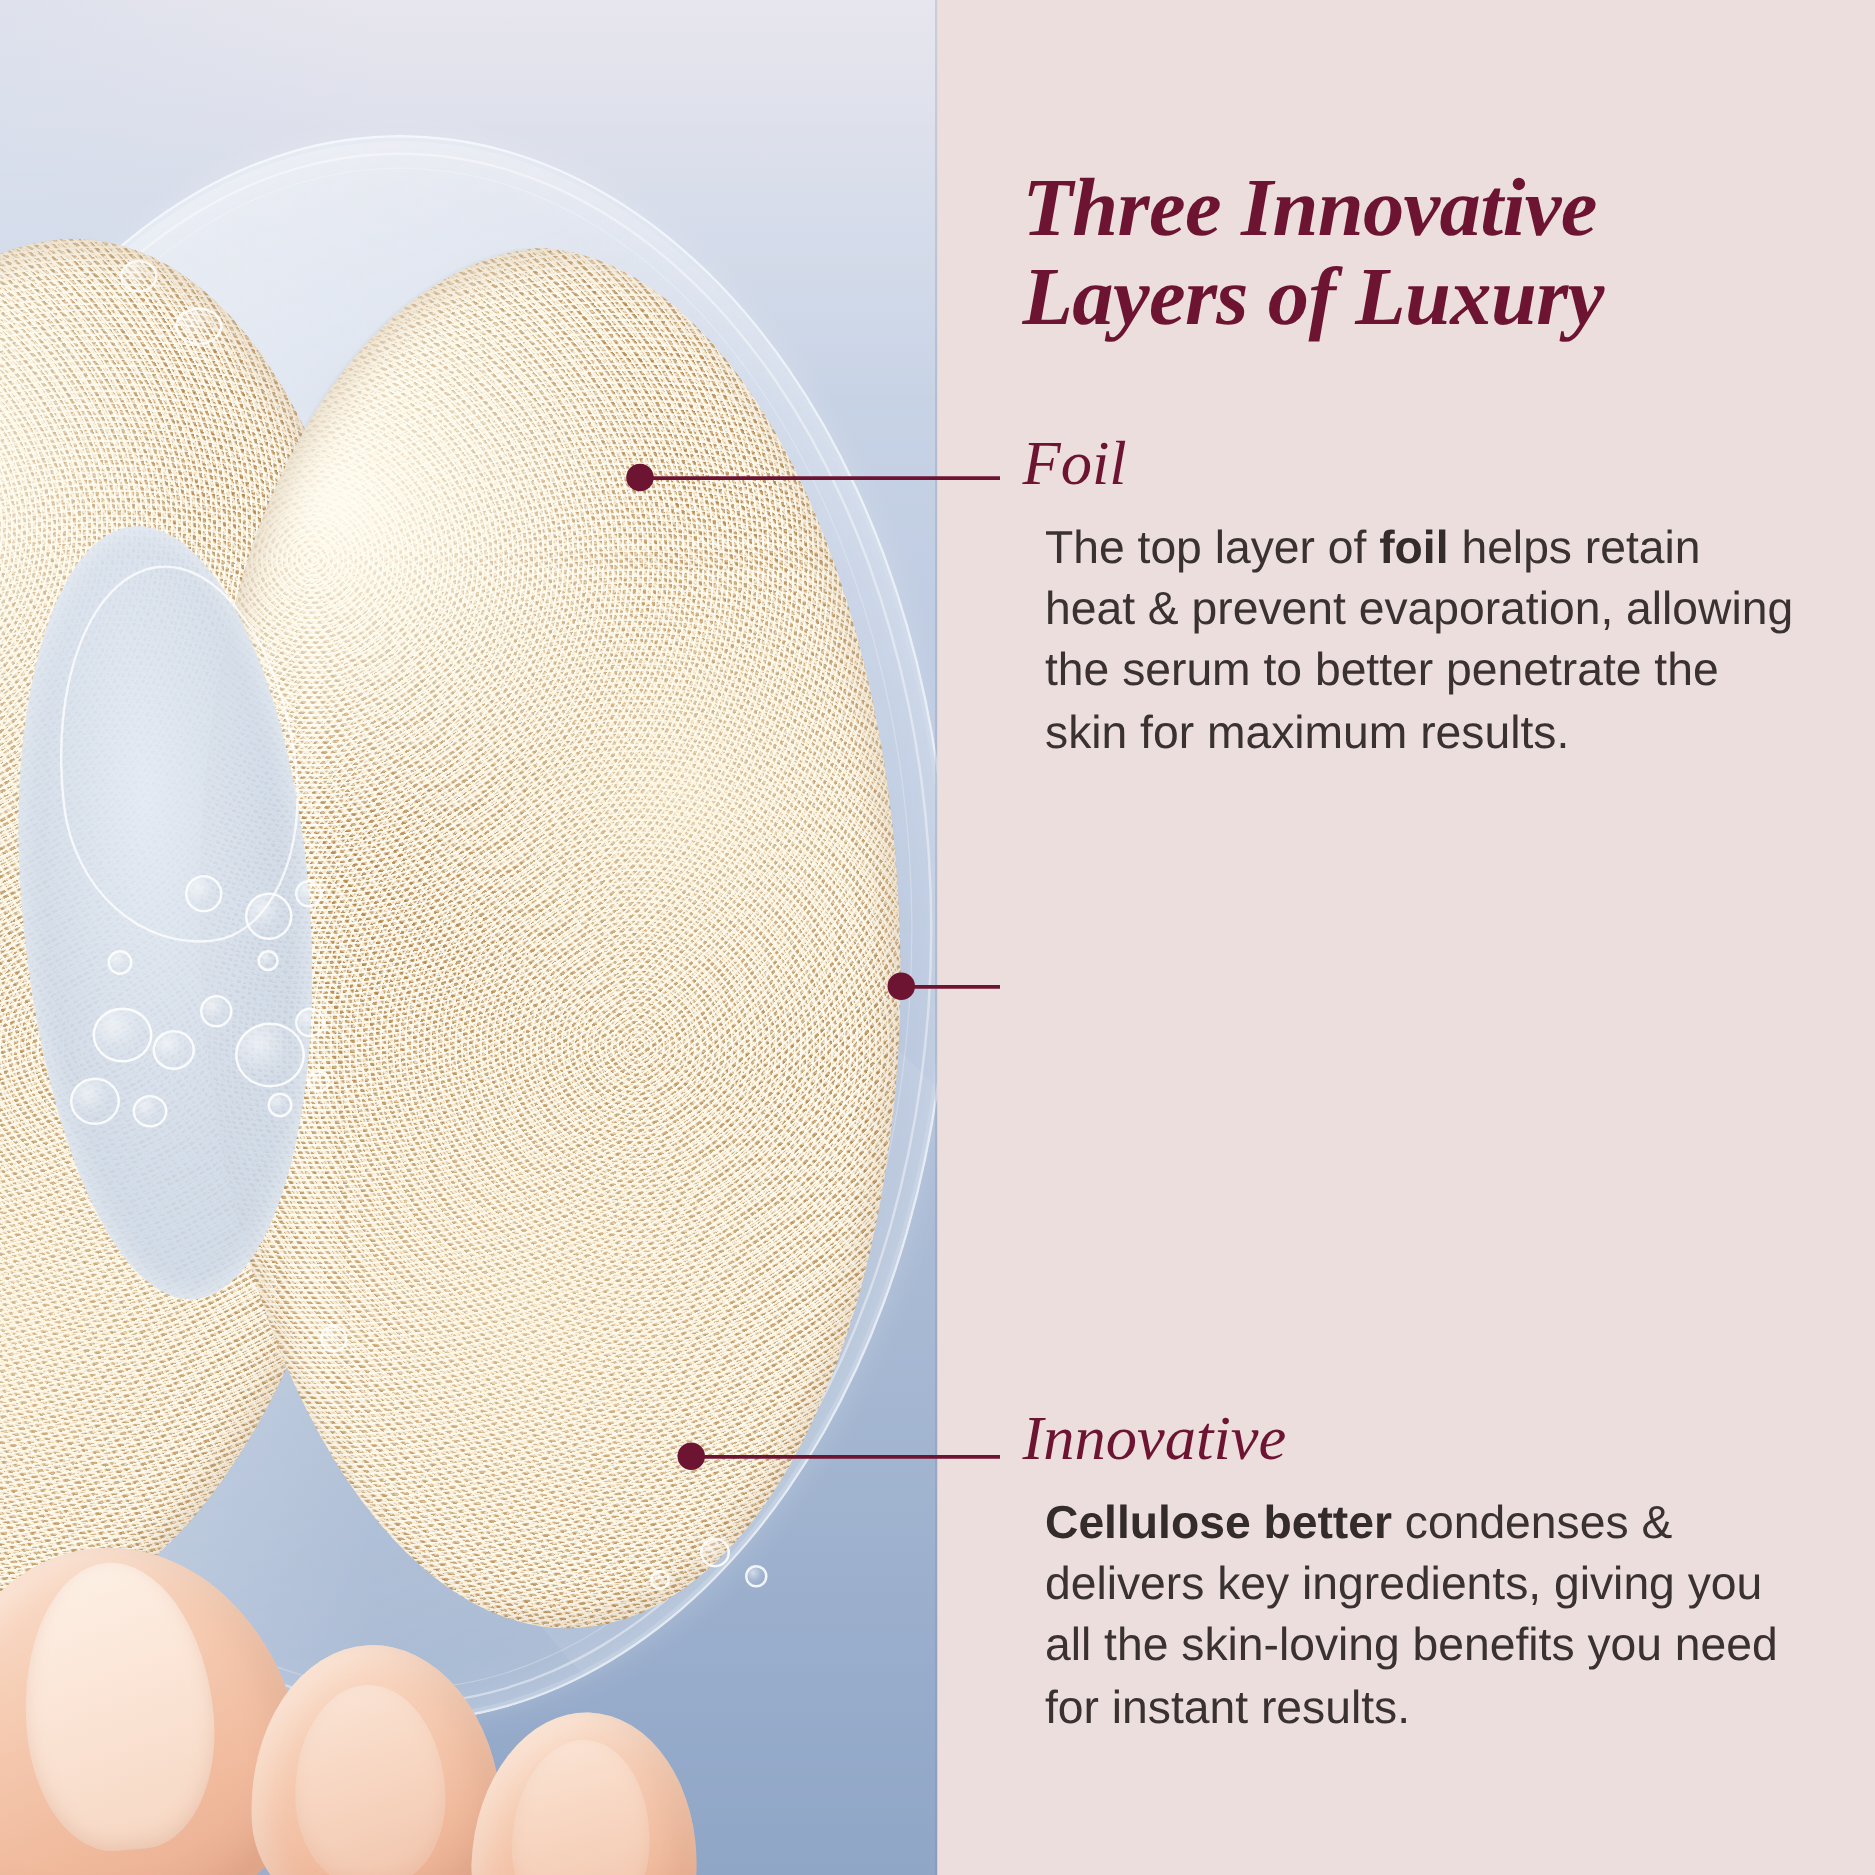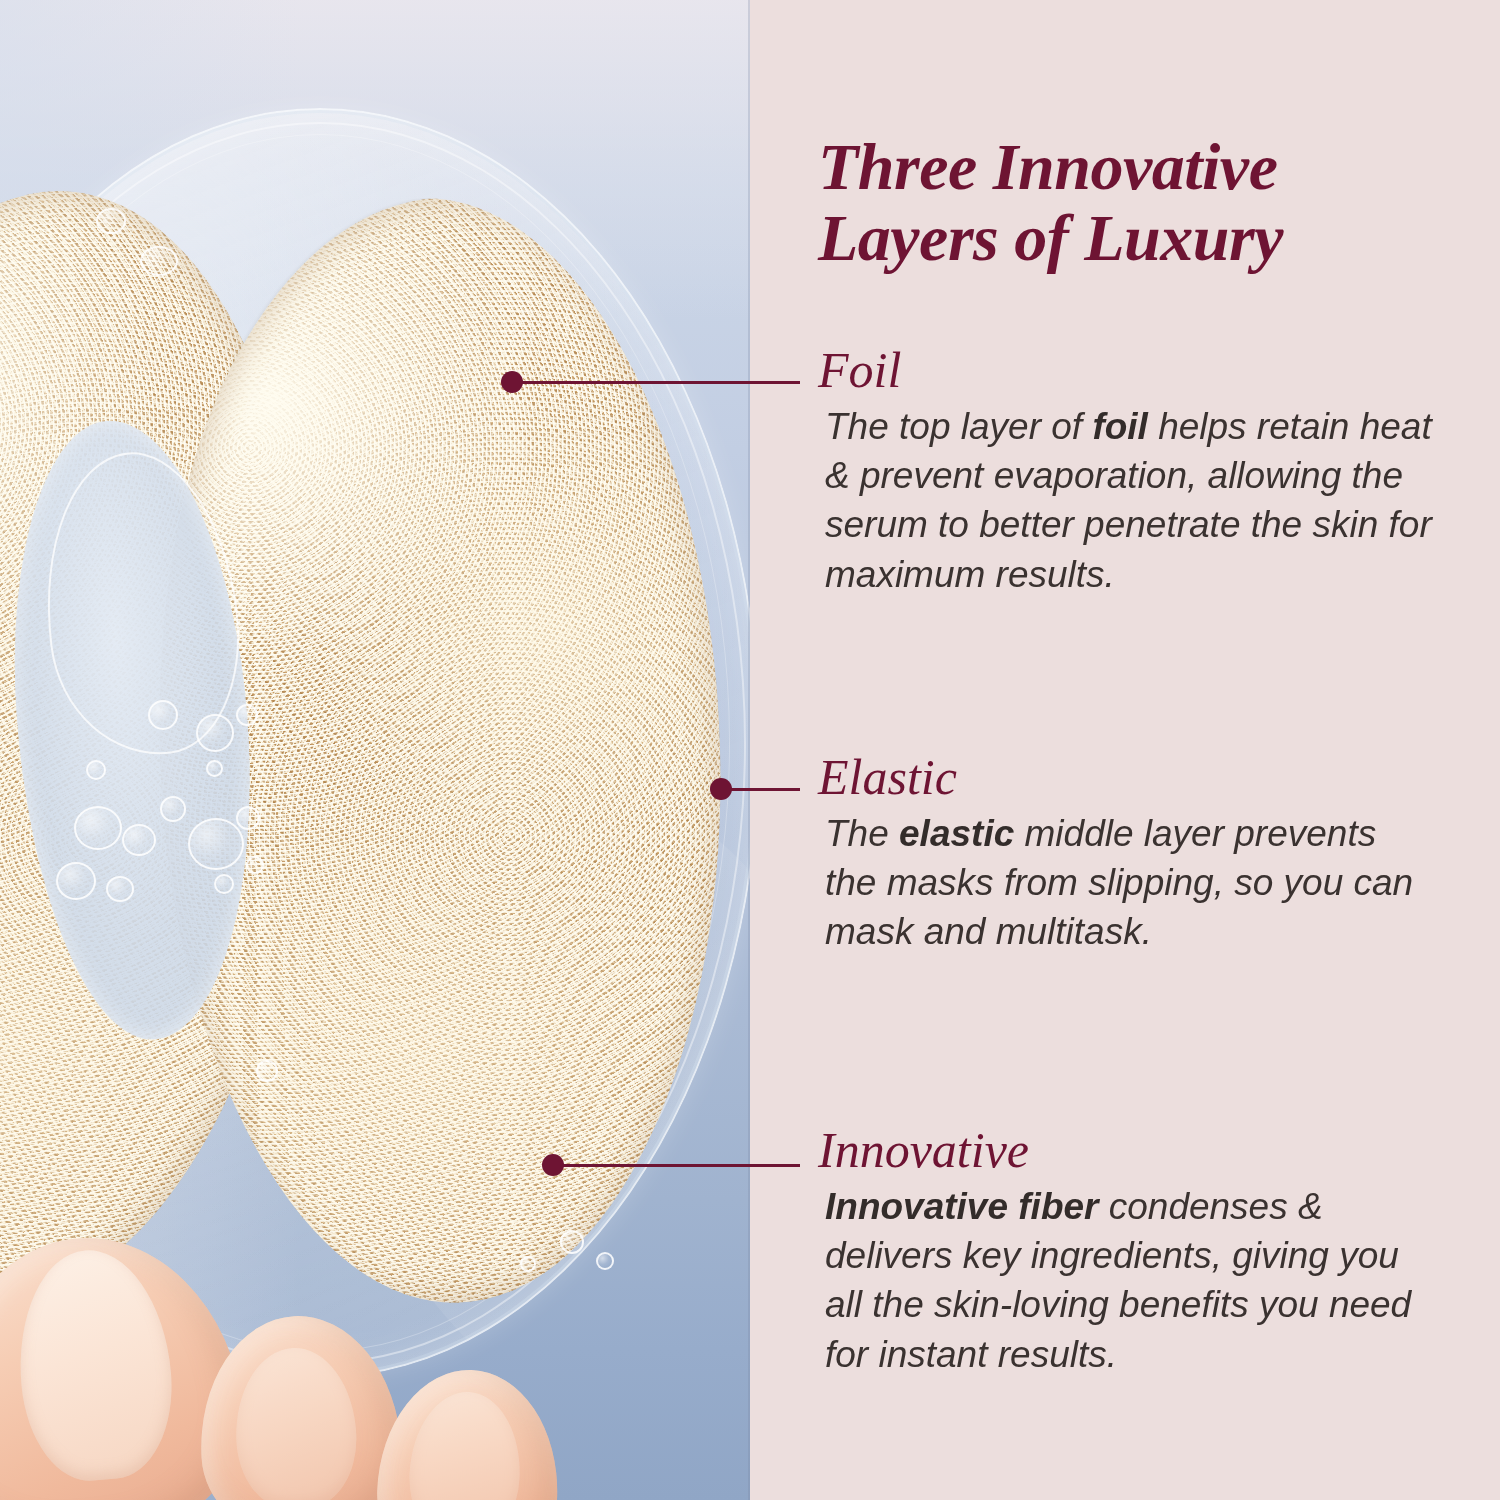--- a/index.html
+++ b/index.html
@@ -225,23 +225,22 @@
     line-height: 1.0;
     color: #6e1433;
     margin: 0 0 6px 0;
     white-space: nowrap;
   }
   .section-body {
     font-family: "Liberation Sans", sans-serif;
     font-size: 37px;
     line-height: 1.33;
     color: #3a3230;
-    margin: 7px;
+    margin: 18px;
     max-width: 610px;
-    font-style: italic;
   }
   .section-body b { font-weight: 700; color: #332c2a; }
 
   
   .leader { position: absolute; }
   .leader-line {
     position: absolute;
     height: 3px;
     background: #6e1433;
     top: 0;
@@ -325,28 +324,24 @@
   </div>
 
   <div class="text-panel">
     <h1 class="headline">Three Innovative Layers of Luxury</h1>
 
     <div class="section section-foil">
       <div class="section-title">Foil</div>
       <p class="section-body"><span>The top layer of </span><b>foil</b><span> helps retain heat &amp; prevent evaporation, allowing the serum to better penetrate the skin for maximum results.</span></p>
     </div>
 
-    <div class="section section-elastic">
-      <div class="section-title">Elastic</div>
-      <p class="section-body"><span>The </span><b>elastic</b><span> middle layer prevents the masks from slipping, so you can mask and multitask.</span></p>
-    </div>
 
     <div class="section section-cellulose">
       <div class="section-title">Innovative</div>
-      <p class="section-body"><span></span><b>Innovative fiber</b><span> condenses &amp; delivers key ingredients, giving you all the skin-loving benefits you need for instant results.</span></p>
+      <p class="section-body"><span></span><b>Cellulose better</b><span> condenses &amp; delivers key ingredients, giving you all the skin-loving benefits you need for instant results.</span></p>
     </div>
   </div>
 
   <div class="leader leader-foil">
     <div class="leader-line"></div>
     <div class="leader-dot"></div>
   </div>
   <div class="leader leader-elastic">
     <div class="leader-line"></div>
     <div class="leader-dot"></div>

